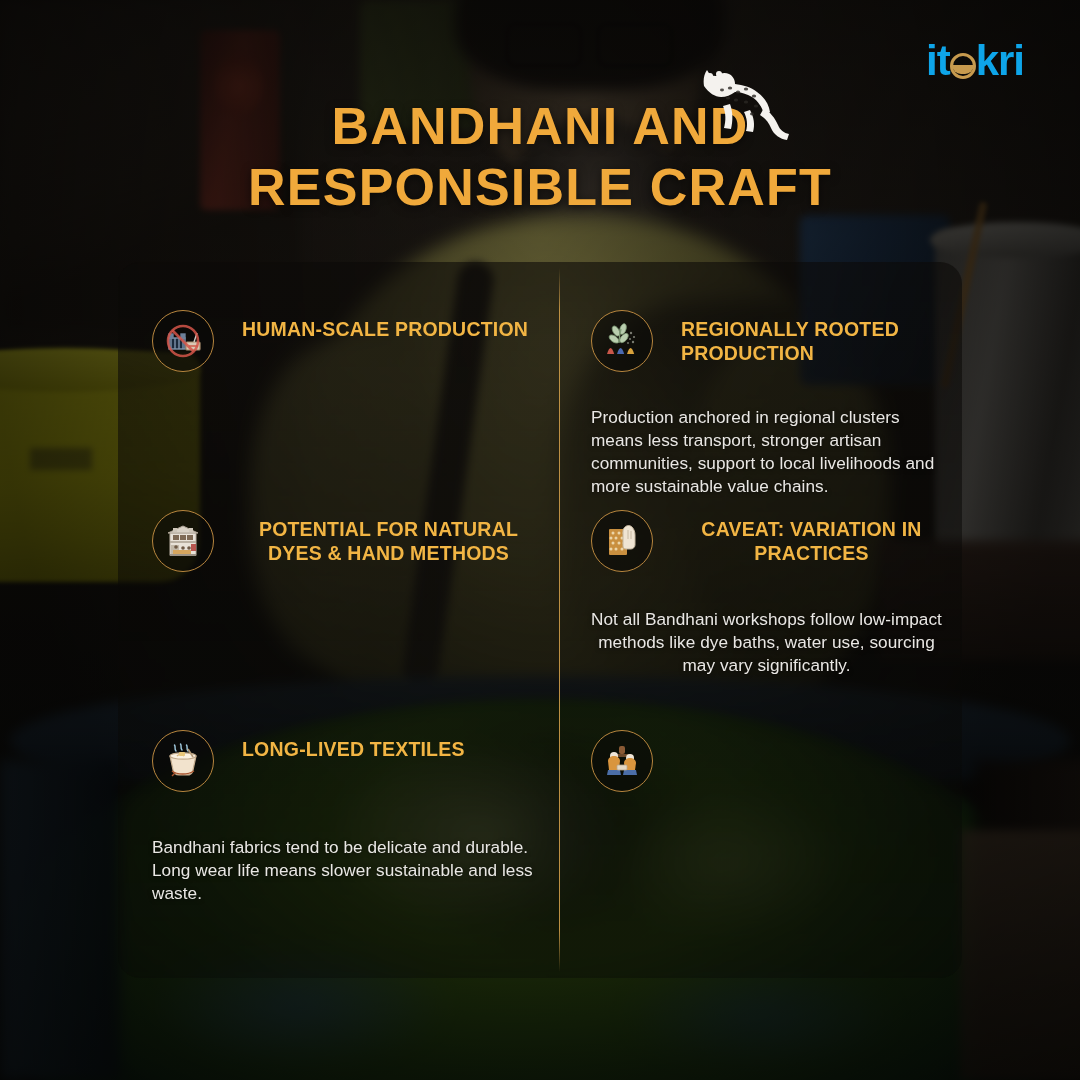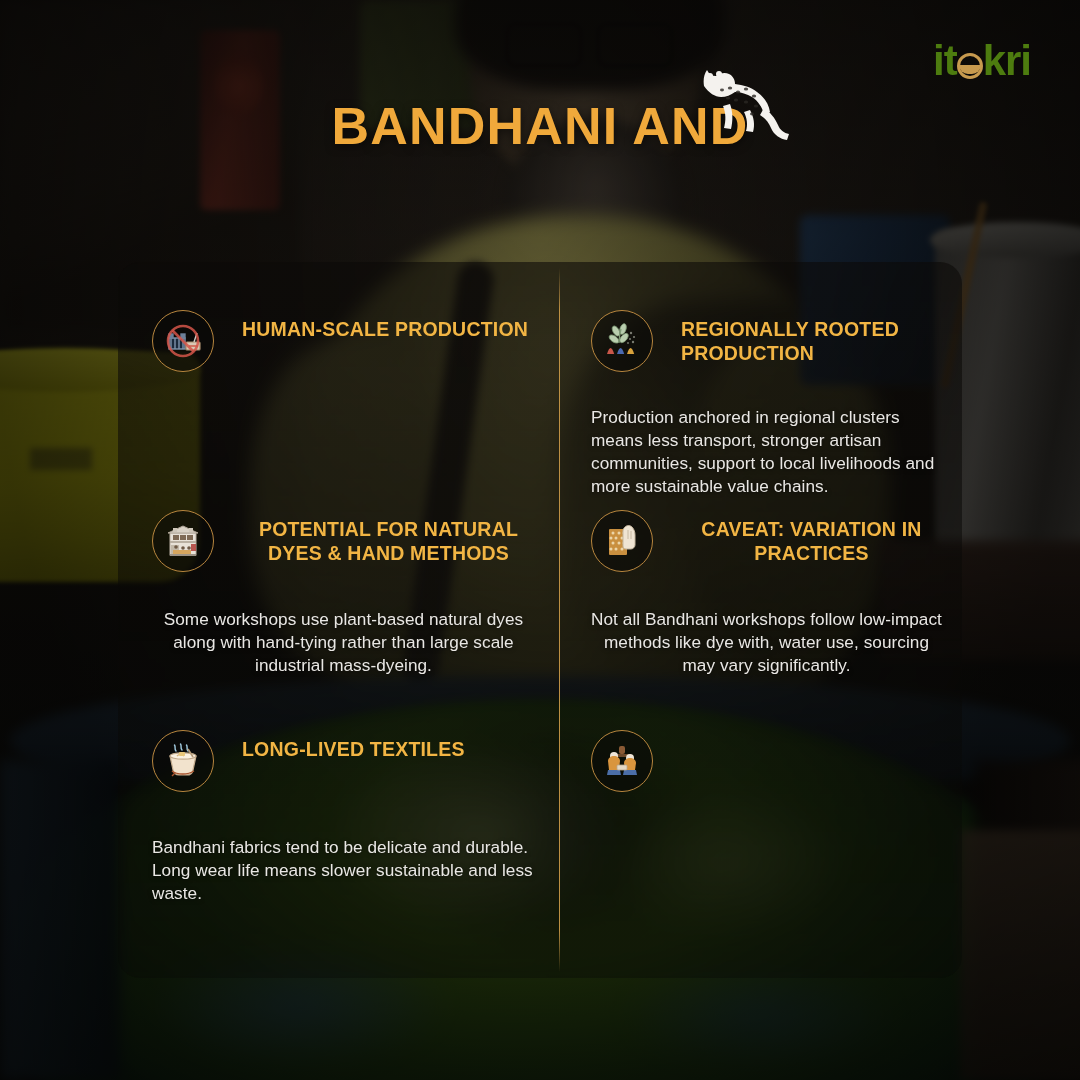--- a/index.html
+++ b/index.html
@@ -100,23 +100,23 @@
 
   
   .grade{ inset:0;
     background:
       radial-gradient(ellipse at 50% 22%, rgba(0,0,0,.18), rgba(0,0,0,.62) 72%),
       linear-gradient(180deg, rgba(8,7,5,.72) 0%, rgba(8,7,5,.40) 22%, rgba(8,7,5,.30) 50%, rgba(6,8,5,.34) 78%, rgba(6,8,5,.50) 100%);
   }
 
   
   #logo{
-    position:absolute; top:40px; right:49px;
+    position:absolute; top:40px; right:56px;
     font-size:42px; font-weight:700; letter-spacing:-1px;
-    color:#4d7c0f; line-height:1;
+    color:#0ea5e9; line-height:1;
   }
   #logo .basket{
     display:inline-block; width:26px; height:26px; position:relative; vertical-align:-4px;
     border:3px solid #c79a4e; border-radius:50%;
   }
   #logo .basket::after{
     content:""; position:absolute; left:-1px; right:-1px; bottom:2px; height:9px;
     background:#c79a4e; border-radius:0 0 12px 12px;
   }
 
@@ -219,20 +219,21 @@
   <div class="ph vat-side-r"></div>
   <div class="ph plank"></div>
   <div class="ph grade"></div>
 </div>
 
 <div id="logo"><span>it</span><span class="basket"></span><span>kri</span></div>
 
 <div id="title-wrap">
   <div id="title">
     <div>BANDHANI AND</div>
+    <div>RESPONSIBLE CRAFT</div>
   </div>
 </div>
 
 <svg id="leopard" viewBox="0 0 116 96">
   <g fill="#f4f2ee">
     <path d="M18 34c-1-6 0-12 3-16 2 4 5 6 9 6 4-3 9-4 13-2 4 2 6 6 6 10 8 1 16 3 22 8 7 5 12 12 13 20l-6 2c-2-7-6-13-12-17-5-3-11-5-17-5-4 3-9 5-14 5-6 0-12-4-17-11z"></path>
     <path d="M78 56c6 4 11 10 14 17 2 5 6 8 11 9l-2 6c-7-1-13-5-16-12-2-5-6-10-11-13z"></path>
     <path d="M44 52c3 8 3 17 1 25l-7-1c2-7 2-15-1-22z"></path>
     <path d="M64 58c4 7 5 15 3 22l-7-1c2-6 1-13-2-19z"></path>
     <circle cx="24" cy="24" r="3"></circle>
@@ -322,21 +323,20 @@
           <rect x="30" y="25" width="5" height="7" fill="#b8564f"></rect>
           <circle cx="15" cy="28" r="1.8" fill="#6f5a46"></circle>
           <circle cx="22" cy="29" r="1.8" fill="#6f5a46"></circle>
           <circle cx="28" cy="29" r="1.8" fill="#6f5a46"></circle>
           <rect x="12" y="31" width="18" height="4" fill="#d5a65f"></rect>
           <rect x="9" y="35" width="26" height="2" fill="#9c9386"></rect>
         </svg>
       </div>
       <div class="card-title">POTENTIAL FOR NATURAL DYES &amp; HAND METHODS</div>
     </div>
-    <div class="body-text">Some workshops use plant-based natural dyes along with hand-tying rather than large scale industrial mass-dyeing.</div>
   </div>
 
   <div class="cell right r2">
     <div class="head-row">
       <div class="badge">
         <svg viewBox="0 0 44 44">
           <rect x="9" y="10" width="18" height="26" rx="1" fill="#c98f3f"></rect>
           <g fill="#f0ddb4" opacity=".9">
             <circle cx="13" cy="14" r="1.5"></circle>
               <circle cx="19" cy="14" r="1.5"></circle>
@@ -350,21 +350,21 @@
             <circle cx="11" cy="30" r="1.5"></circle>
               <circle cx="16" cy="30" r="1.5"></circle>
               <circle cx="22" cy="30" r="1.5"></circle>
           </g>
           <path d="M25 8c2-2 5-2 7 0 2 2 3 5 3 8v10c0 2-2 4-4 4h-5c-2 0-3-1-3-3V12c0-2 1-3 2-4z" fill="#efe4d3" stroke="#c3b49c" stroke-width="1"></path>
           <path d="M28 11v9M31 12v8" stroke="#c3b49c" stroke-width=".9" fill="none"></path>
         </svg>
       </div>
       <div class="card-title">CAVEAT: VARIATION IN PRACTICES</div>
     </div>
-    <div class="body-text">Not all Bandhani workshops follow low-impact methods like dye with, water use, sourcing may vary significantly.</div>
+    <div class="body-text">Not all Bandhani workshops follow low-impact methods like dye baths, water use, sourcing may vary significantly.</div>
   </div>
 
   <div class="cell left r3">
     <div class="head-row">
       <div class="badge">
         <svg viewBox="0 0 44 44">
           <g stroke="#9dc4d8" stroke-width="1.5" fill="none" stroke-linecap="round">
             <path d="M15 12c-2-2 0-4-1.5-6"></path>
             <path d="M21 11c-2-2 0-4-1.5-6"></path>
             <path d="M27 12c-2-2 0-4-1.5-6"></path>

